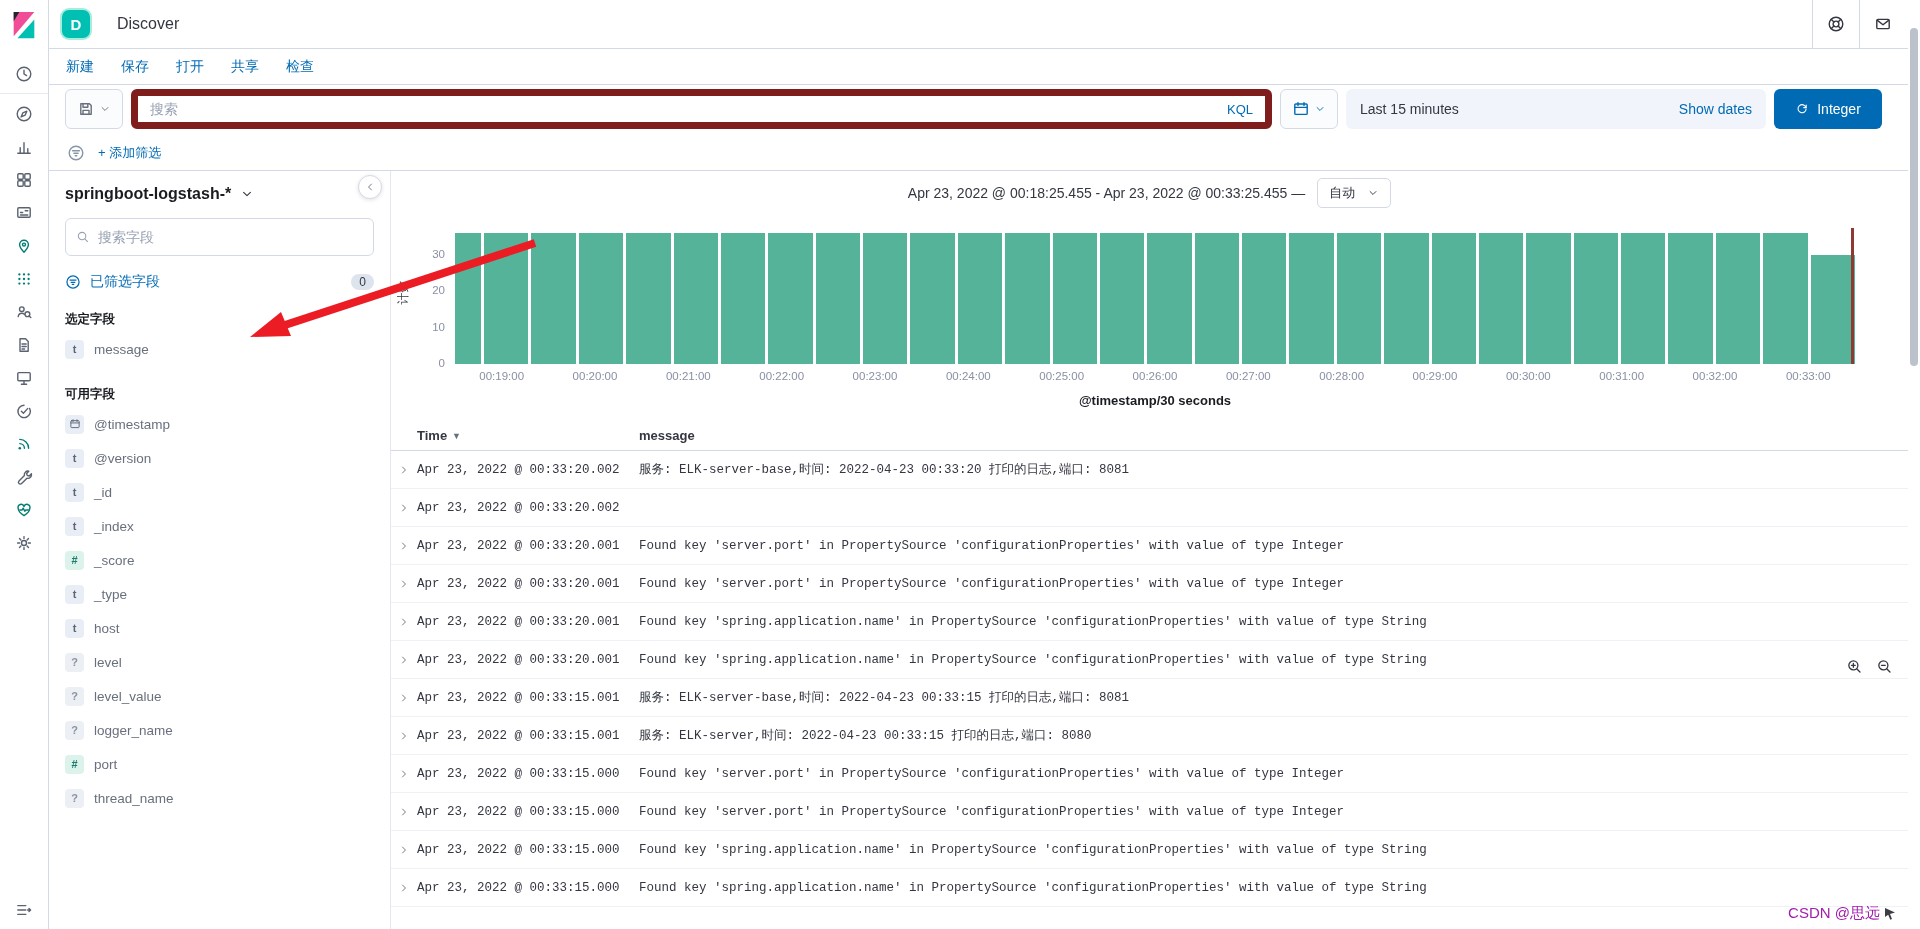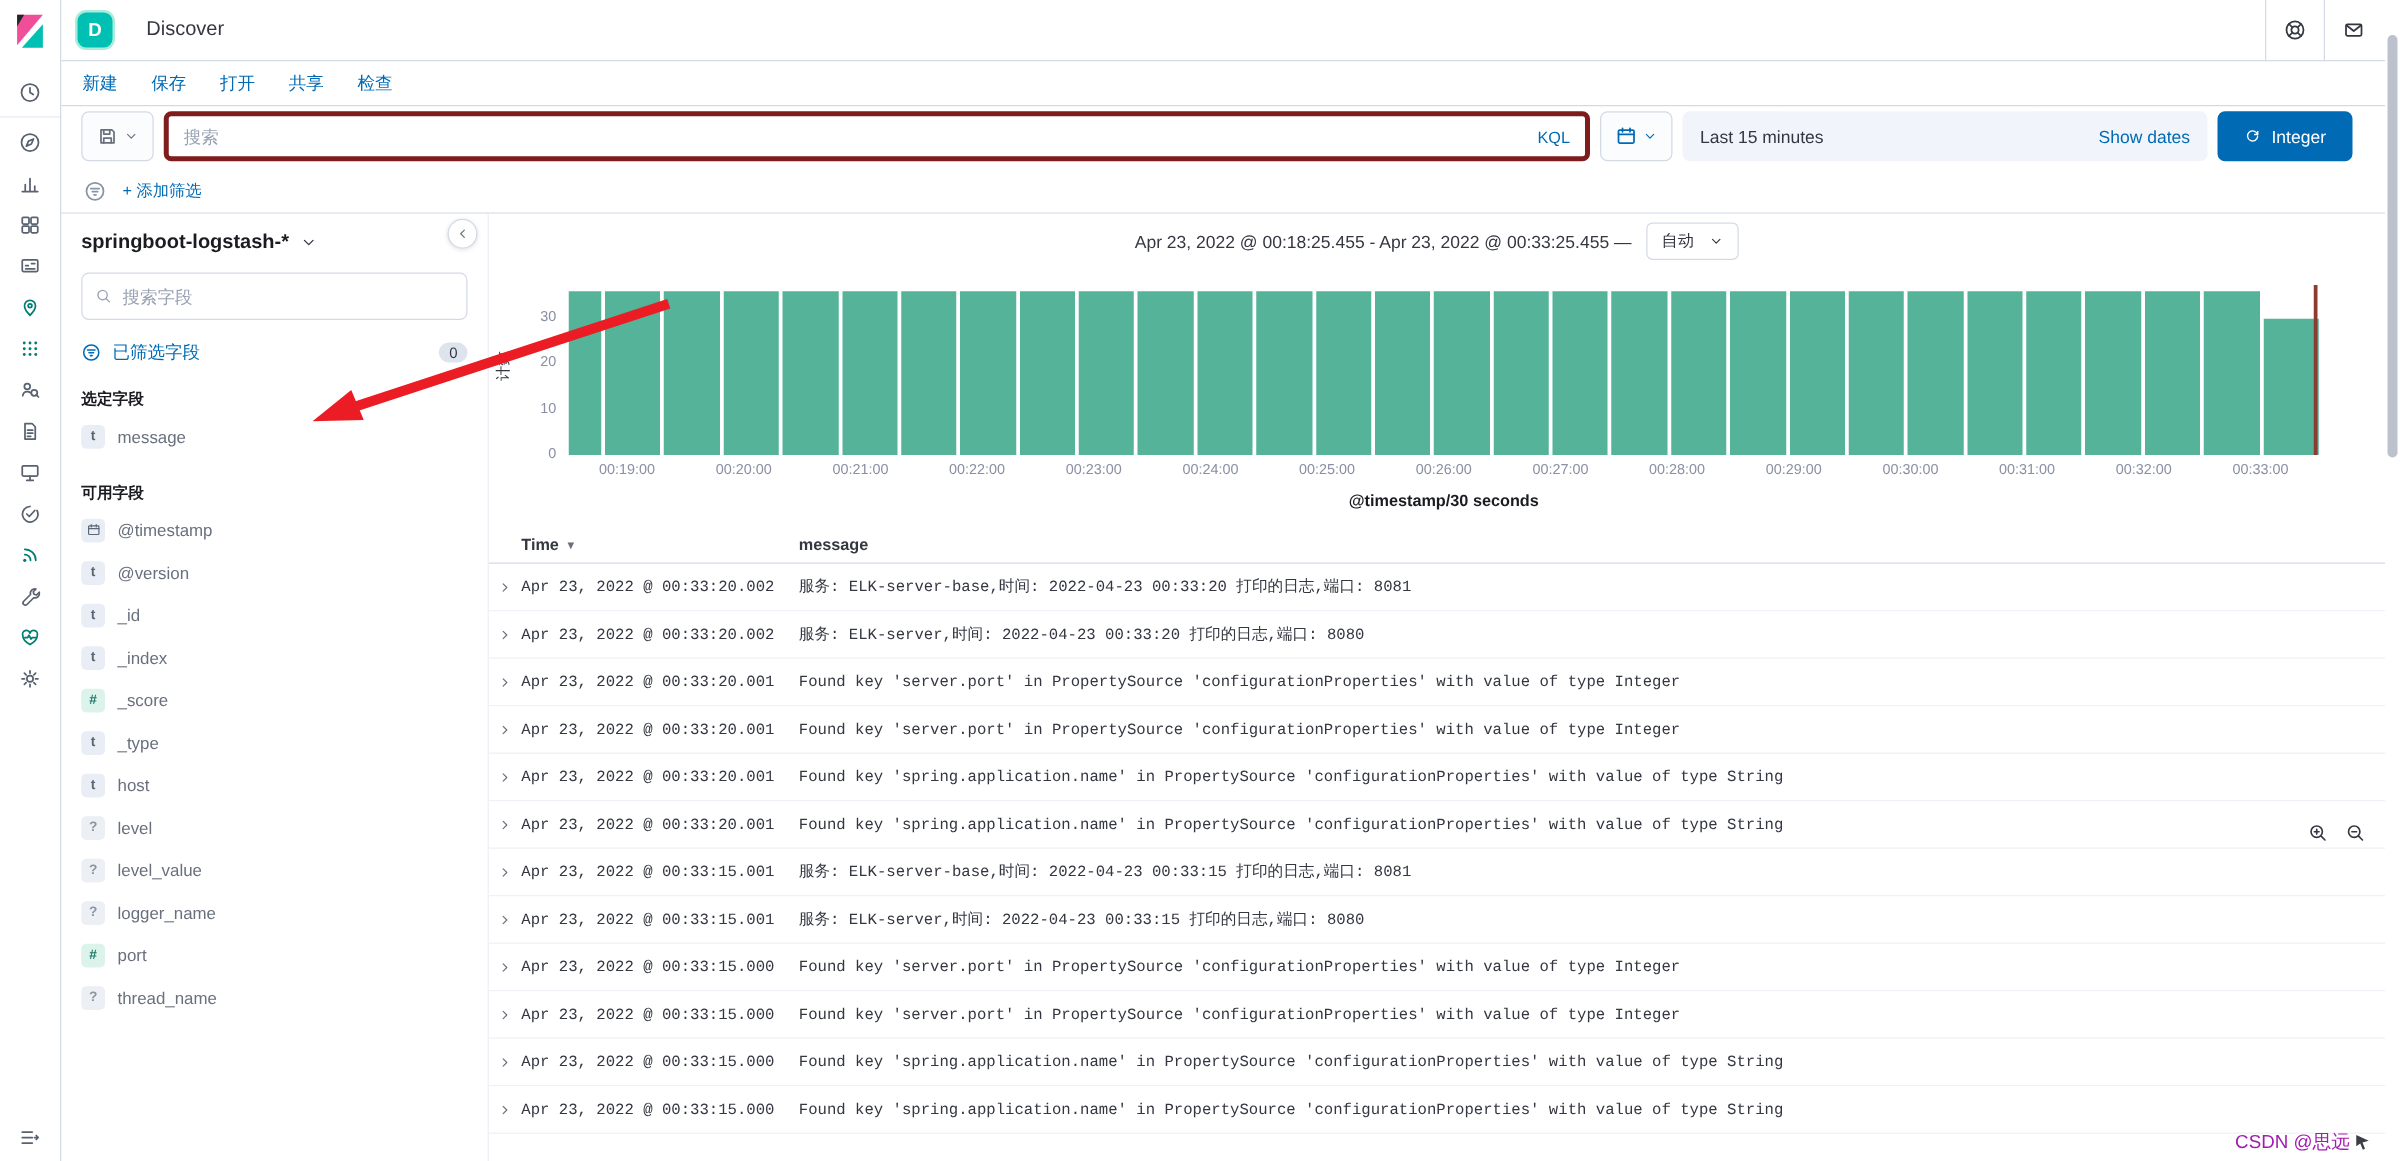--- a/index.html
+++ b/index.html
@@ -21,21 +21,21 @@
 .header-actions{margin-left:auto;display:flex;height:100%;margin-right:14px}
 .header-action{width:47px;height:100%;display:flex;align-items:center;justify-content:center;border-left:1px solid #d3dae6;color:#343741;cursor:pointer}
 
 .menu-bar{position:absolute;left:49px;top:49px;right:0;height:36px;border-bottom:1px solid #d3dae6;display:flex;align-items:center;gap:27px;padding-left:17px;background:#fff;z-index:24}
 .menu-link{font-size:14px;color:#006bb4;cursor:pointer}
 
 .query-row{position:absolute;left:49px;top:85px;width:1833px;height:48px;display:flex;align-items:center;gap:8px;padding-left:16px}
 .boxbtn{height:40px;border:1px solid #d3dae6;border-radius:6px;background:#fbfcfd;display:flex;align-items:center;justify-content:center;gap:4px;color:#69707d;cursor:pointer}
 .saved-query-btn{flex:0 0 58px}
 .datepicker-btn{flex:0 0 58px;color:#006bb4}
-.search-input{flex:1;height:40px;border:4px solid #7f1d1d;border-radius:6px;background:#fff;display:flex;align-items:center;padding:0 12px;gap:8px}
+.search-input{flex:1;height:40px;border:7px solid #7f1d1d;border-radius:6px;background:#fff;display:flex;align-items:center;padding:0 12px;gap:8px}
 .search-input input{flex:1;border:none;outline:none;font-size:14px;color:#343741;background:transparent;font-family:inherit}
 .search-input input::placeholder{color:#98a2b3}
 .kql-label{font-size:13px;color:#006bb4;cursor:pointer}
 .date-field{flex:0 0 420px;height:40px;background:#f1f4fa;border-radius:6px;display:flex;align-items:center;padding:0 14px;font-size:14px;color:#343741;cursor:pointer}
 .show-dates{margin-left:auto;color:#006bb4;font-size:14px}
 .refresh-btn{flex:0 0 108px;height:40px;background:#006bb4;border:none;border-radius:6px;color:#fff;display:flex;align-items:center;justify-content:center;gap:8px;font-size:14px;cursor:pointer;font-family:inherit}
 
 .filter-row{position:absolute;left:49px;top:138px;height:30px;display:flex;align-items:center;gap:13px;padding-left:18px}
 .filter-glyph{color:#8795a8}
 .add-filter{font-size:13px;color:#006bb4;cursor:pointer}
@@ -556,21 +556,20 @@
         </div>
         <div class="trow">
           <span class="expand">
             <svg class="ic" width="12" height="12" viewBox="0 0 18 18">
               <g fill="none" stroke="currentColor" stroke-width="1.4" stroke-linecap="round" stroke-linejoin="round">
                 <path d="M6.8 4.6L11.2 9l-4.4 4.4"></path>
               </g>
             </svg>
           </span>
           <span>Apr 23, 2022 @ 00:33:20.002</span>
-          <span>服务: ELK-server,时间: 2022-04-23 00:33:20 打印的日志,端口: 8080</span>
         </div>
         <div class="trow">
           <span class="expand">
             <svg class="ic" width="12" height="12" viewBox="0 0 18 18">
               <g fill="none" stroke="currentColor" stroke-width="1.4" stroke-linecap="round" stroke-linejoin="round">
                 <path d="M6.8 4.6L11.2 9l-4.4 4.4"></path>
               </g>
             </svg>
           </span>
           <span>Apr 23, 2022 @ 00:33:20.001</span>

